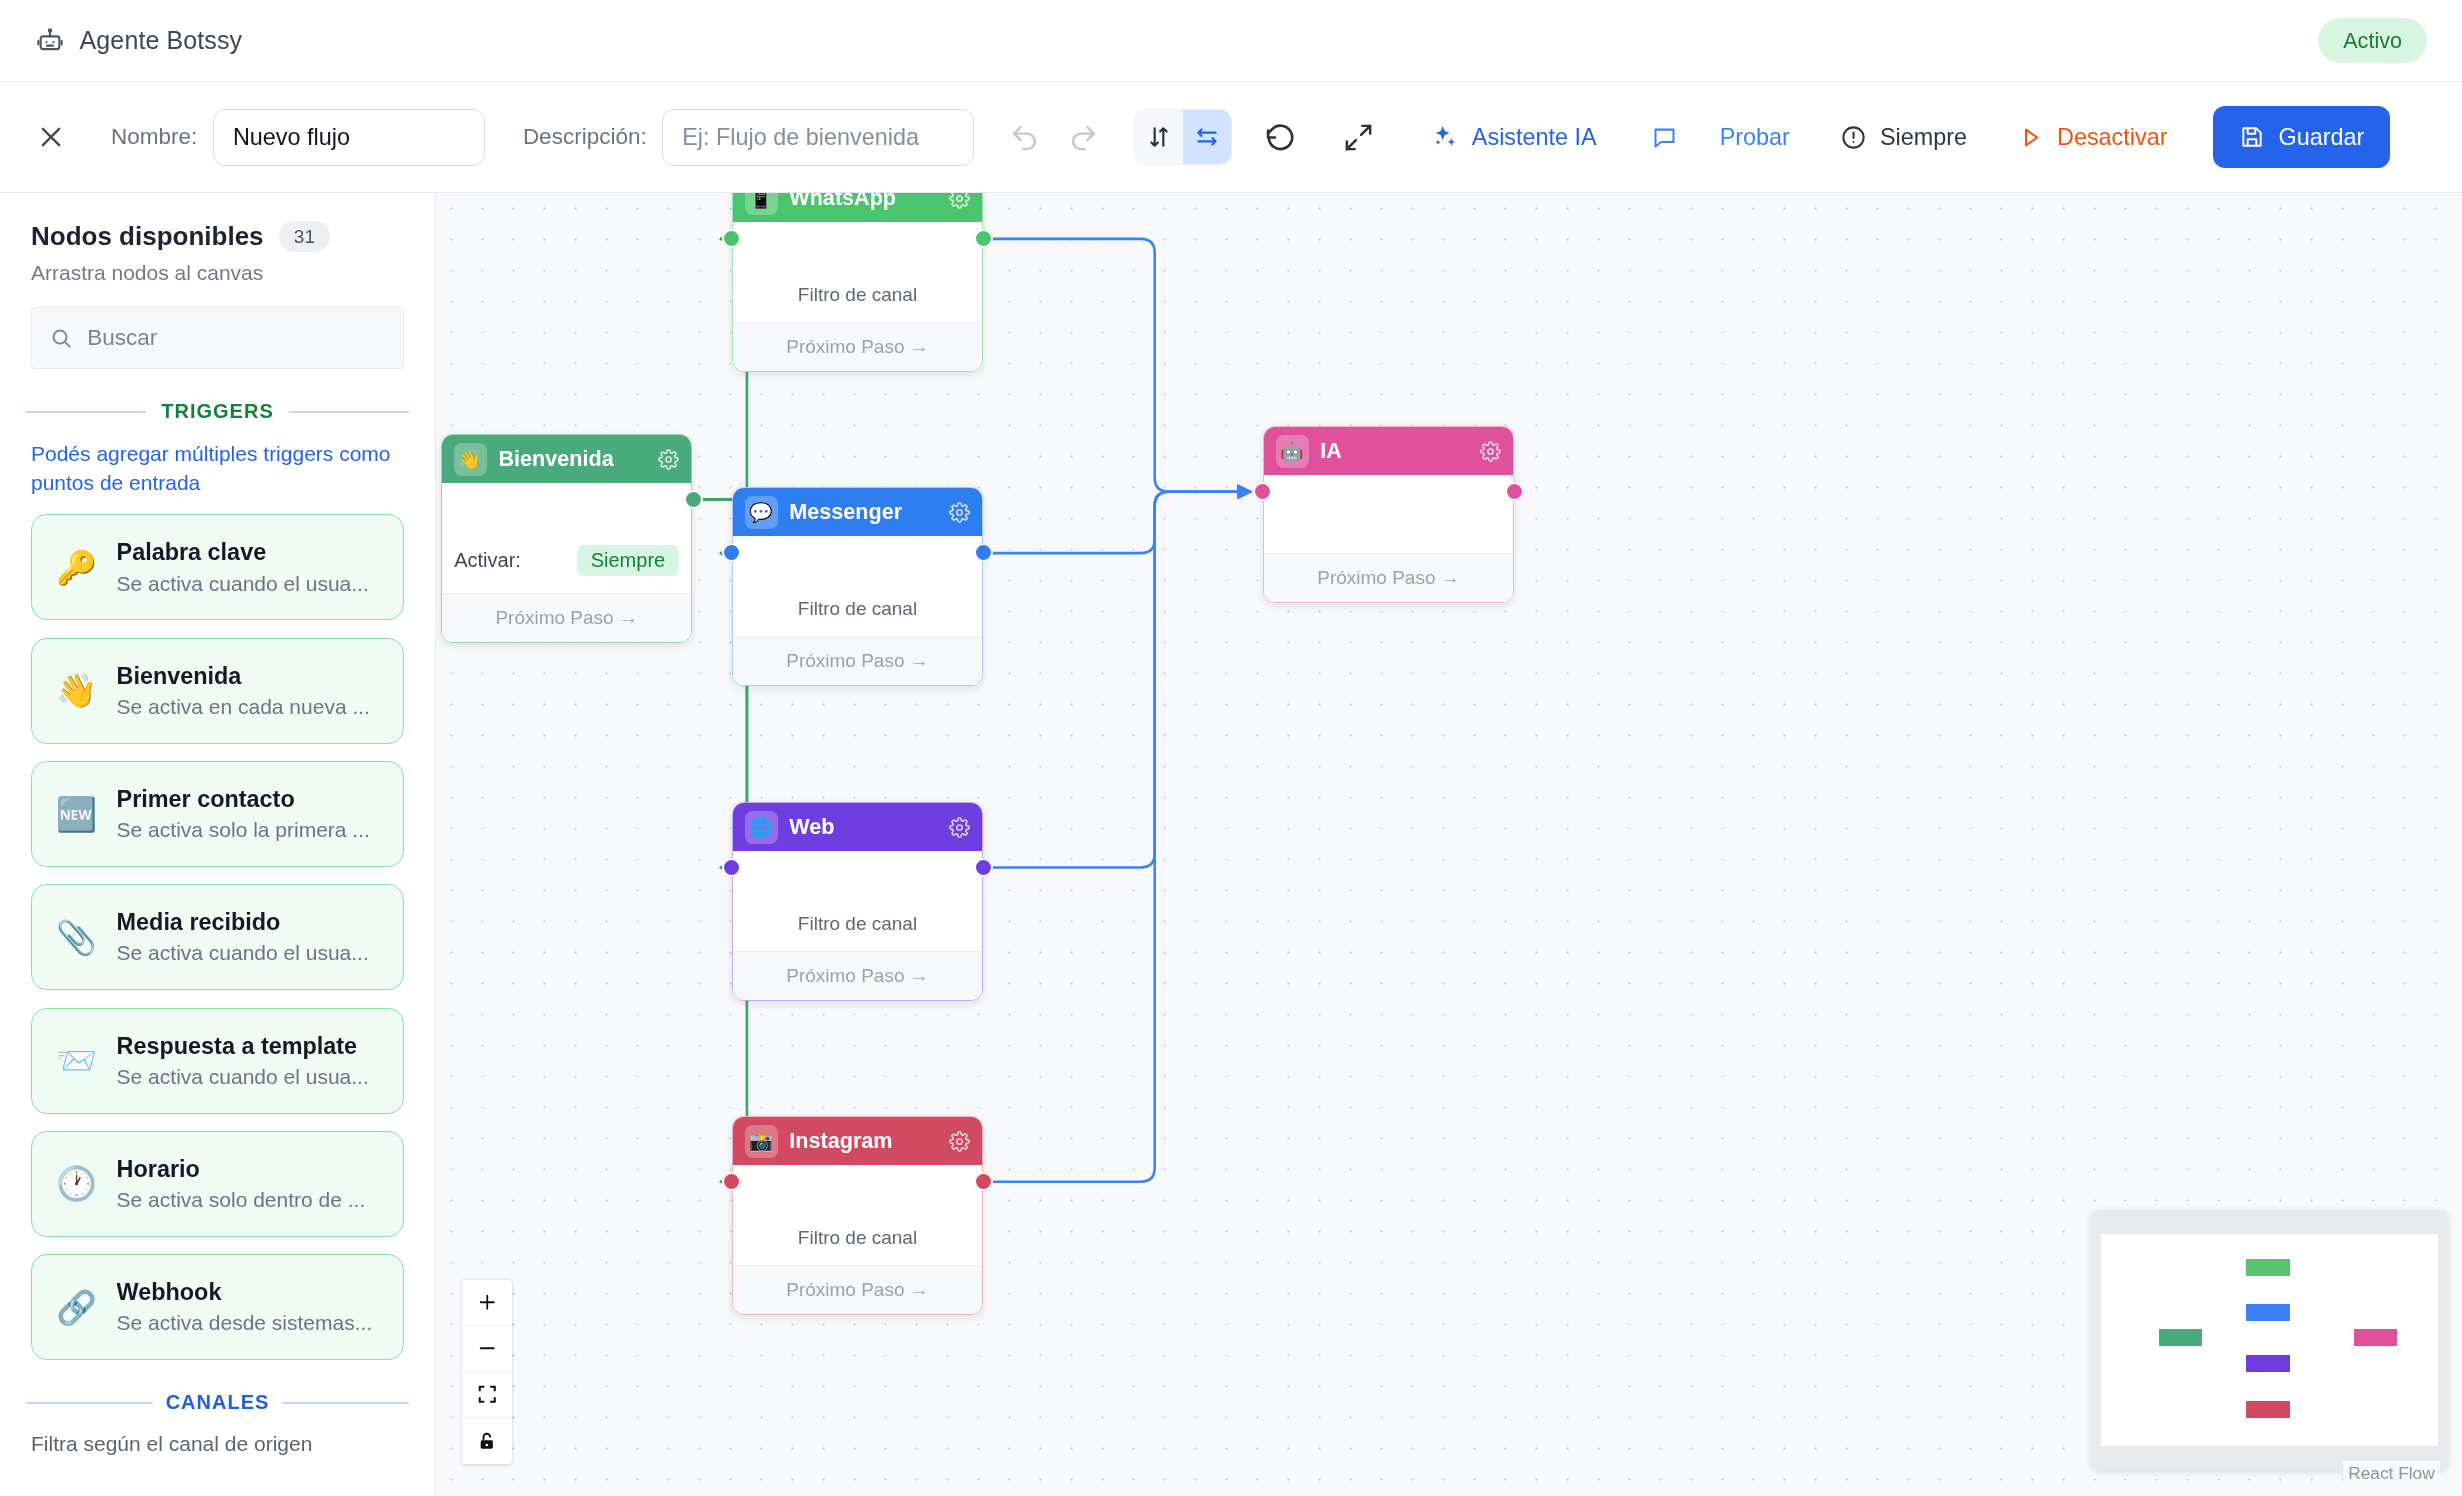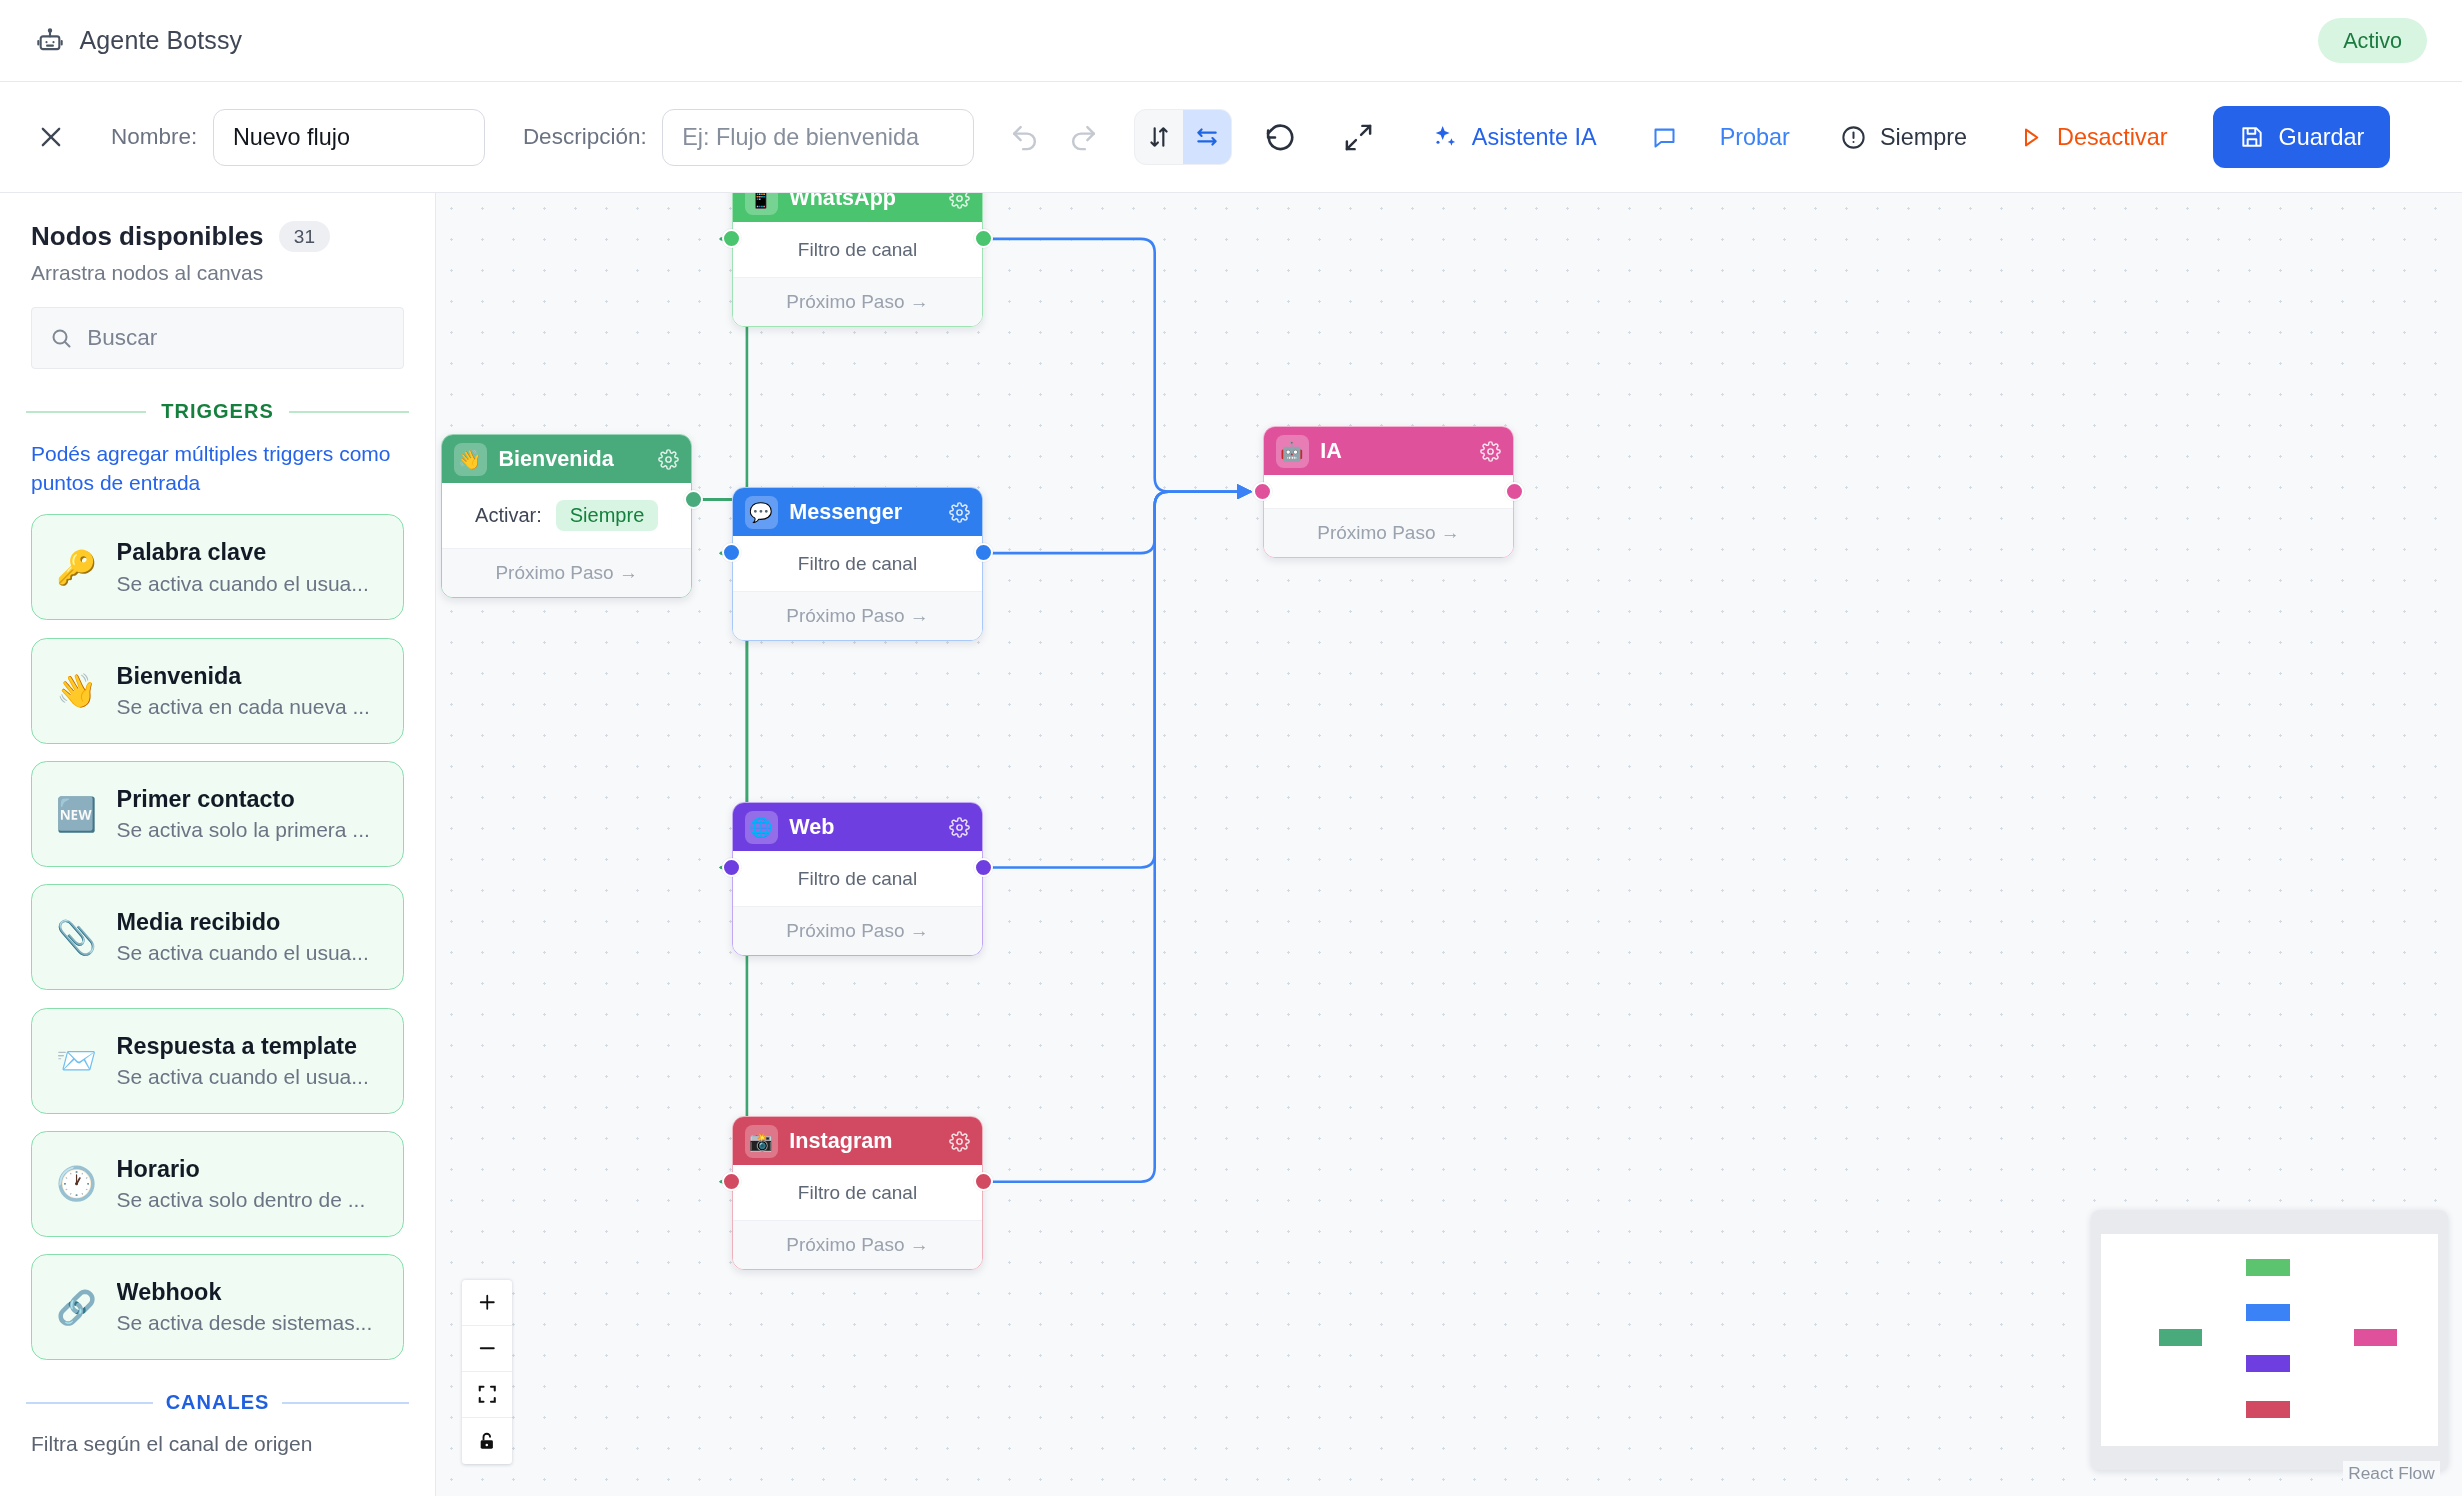--- a/index.html
+++ b/index.html
@@ -147,28 +147,28 @@
     height: 48px; display: flex; align-items: center; padding: 0 12px; color: #fff;
   }
   .fnode .hdr .ic {
     width: 33px; height: 33px; border-radius: 7.8px; background: rgba(255,255,255,.25);
     display: flex; align-items: center; justify-content: center; font-size: 19px;
   }
   .fnode .hdr .lb { margin-left: 11.3px; font-size: 21.6px; font-weight: bold; }
   .fnode .hdr .gear { margin-left: auto; opacity: .85; display:flex; }
   .fnode .body {
     background: #fff; padding: 16.5px 12px; text-align: center;
-    font-size: 19px; color: #5e6775;
+    font-size: 19px; color: #5e6775; margin-top: 45px;
   }
   .fnode .body.empty { padding: 16.5px 12px; min-height: 26px; }
   .fnode .foot {
     background: #f7f8fa; border-top: 0.9px solid #eef0f3; padding: 13px 12px;
     text-align: center; font-size: 19px; color: #9aa2ae;
   }
-  .fnode .row { display: flex; align-items: center; justify-content: center; gap: 14px; }
+  .fnode .row { display: flex; align-items: center; justify-content: space-between; gap: 14px; }
   .fnode .row .k { font-size: 20px; color: #3f4756; }
   .fnode .row .v {
     background: #d8f5e3; color: #15803d; font-size: 20px;
     padding: 4.3px 14px; border-radius: 7.8px;
   }
   .port {
     position: absolute; width: 19px; height: 19px; border-radius: 50%;
     border: 2.6px solid #fff; box-shadow: 0 0 0 0.9px rgba(0,0,0,.04); z-index: 5;
   }
   .port.left { left: -10.4px; }

